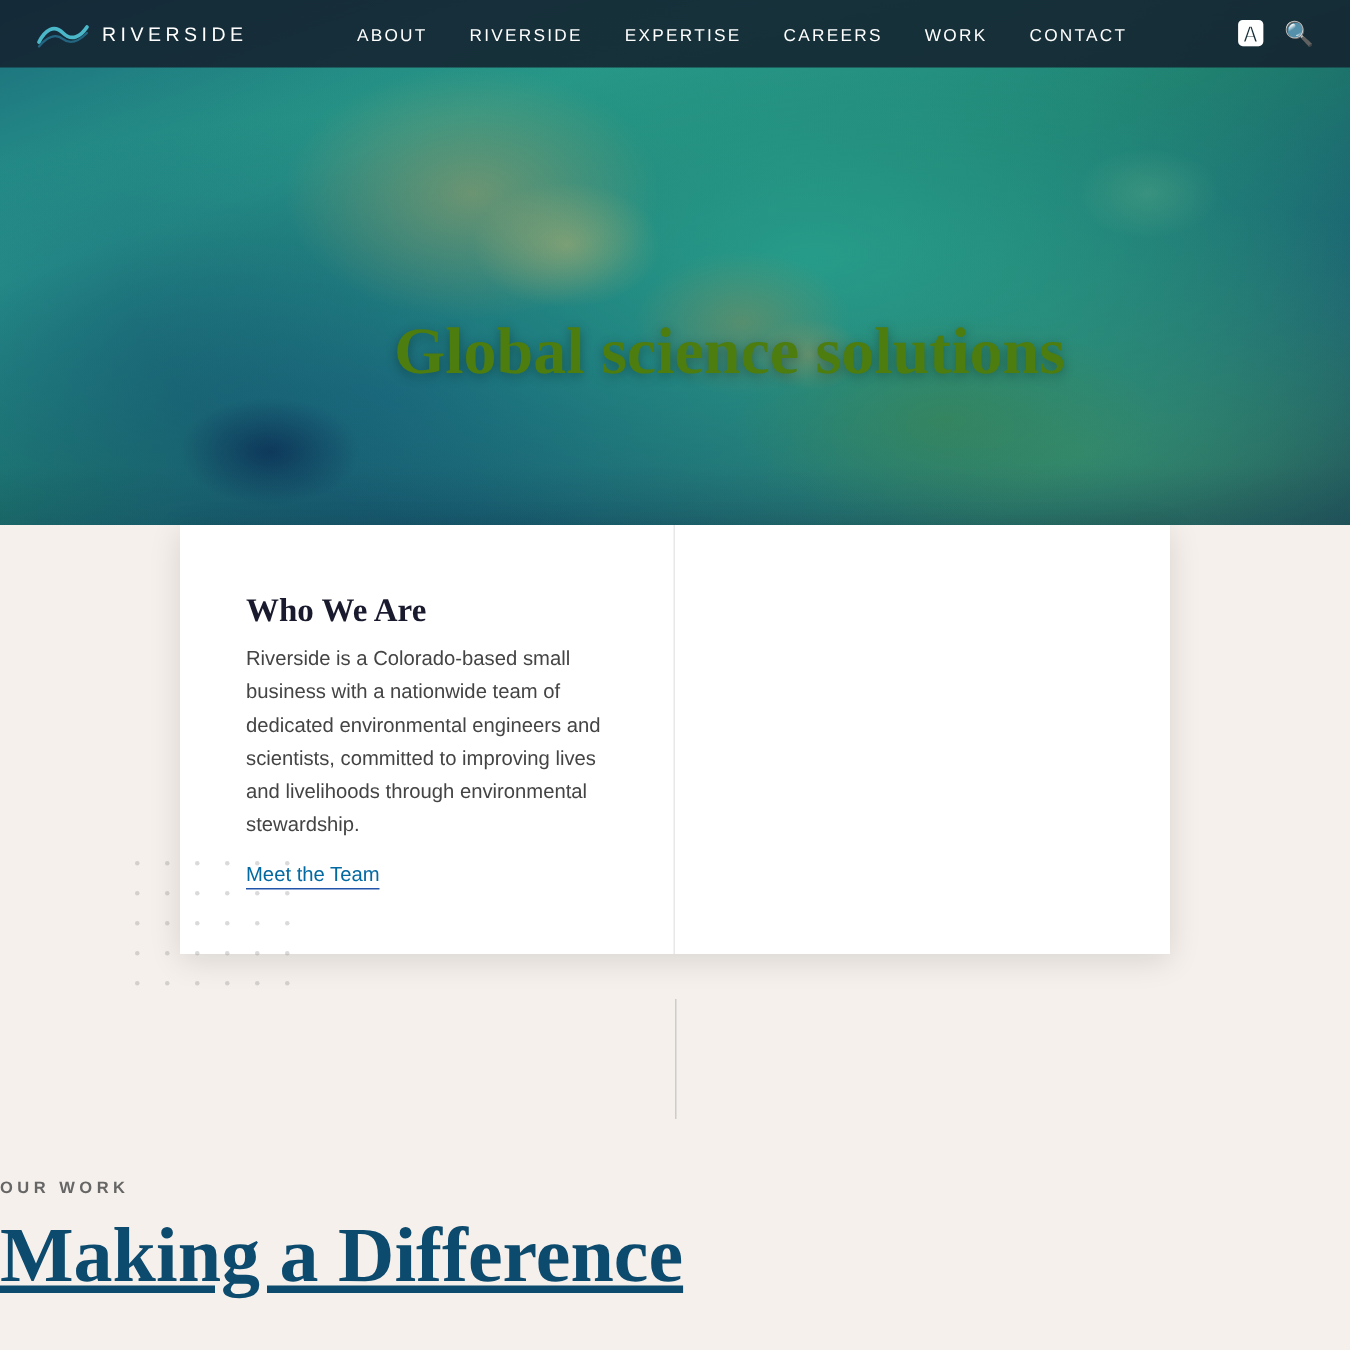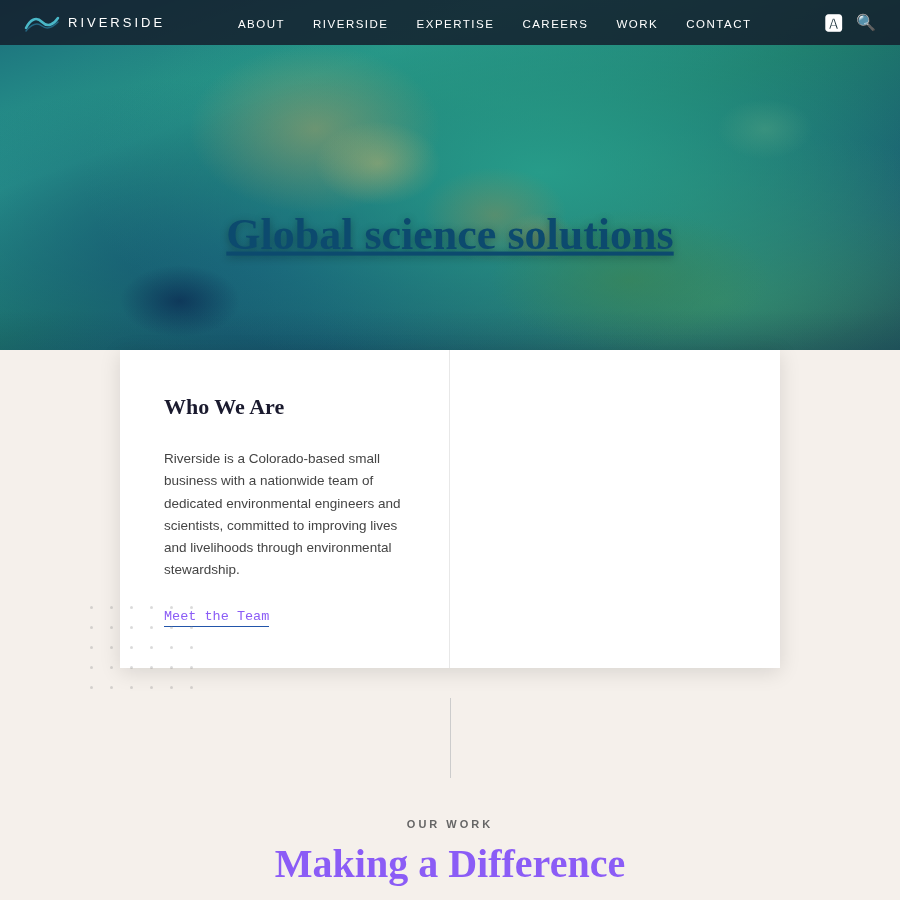--- a/index.html
+++ b/index.html
@@ -107,24 +107,23 @@
       position: absolute;
       bottom: 0; left: 0; right: 0;
       height: 120px;
       background: linear-gradient(to bottom, transparent, rgba(15, 45, 75, 0.5));
     }
     .hero-text {
       position: absolute;
       top: 50%;
       left: 50%;
       transform: translate(-50%, -50%);
-      text-align: center;
-      color: #0c4a6e;
+      text-align: right;
+      color: #4d7c0f;
       margin-top: 20px;
-      text-decoration: underline;
     }
     .hero-title {
       font-family: Georgia, serif;
       font-size: 44px;
       font-weight: 700;
       line-height: 1.2;
       text-shadow: 0 2px 8px rgba(0,0,0,0.3);
       width: 520px;
     }
 
@@ -145,33 +144,33 @@
       padding: 44px 44px 44px 44px;
     }
     .card:first-child {
       border-right: 1px solid #e8e8e8;
     }
     .card-title {
       font-family: Georgia, serif;
       font-size: 22px;
       font-weight: 700;
       color: #1a1a2e;
-      margin-bottom: 28px;
+      margin-bottom: 8px;
     }
     .card-text {
       font-family: Arial, sans-serif;
       font-size: 13.5px;
       line-height: 1.65;
       color: #444;
-      margin-bottom: 24px;
+      margin-bottom: 12px;
     }
     .card-link {
-      color: #8b5cf6;
+      color: #0369a1;
       text-decoration: none;
-      font-family: Liberation Mono, monospace;
+      font-family: Liberation Sans, sans-serif;
       font-size: 13.5px;
       font-weight: 500;
       border-bottom: 1.5px solid #2255aa;
       padding-bottom: 2px;
     }
 
     
     .dot-pattern {
       position: absolute;
       bottom: -30px;
@@ -192,37 +191,37 @@
     
     .center-divider {
       width: 1px;
       height: 80px;
       background: #ccc;
       margin: 30px auto;
     }
 
     
     .lower-section {
-      text-align: center;
       padding-top: 10px;
     }
     .our-work-label {
       font-family: Arial, sans-serif;
       font-size: 11px;
       letter-spacing: 3px;
       color: #666;
       font-weight: 600;
       text-transform: uppercase;
       margin-bottom: 10px;
     }
     .making-difference {
       font-family: Georgia, serif;
-      font-size: 40px;
+      font-size: 52px;
       font-weight: 700;
-      color: #8b5cf6;
+      color: #0c4a6e;
+      text-decoration: underline;
     }
   </style>
 </head>
 <body>
 
 <nav>
   <div class="nav-logo">
     <svg class="logo-wave" viewBox="0 0 36 22" fill="none">
       <path d="M2 16 C6 8, 12 4, 18 10 C24 16, 30 12, 34 6" stroke="#4ab8c8" stroke-width="2.5" fill="none" stroke-linecap="round"></path>
       <path d="M2 19 C7 13, 13 10, 18 14 C23 18, 29 15, 34 10" stroke="#2a7fa0" stroke-width="1.5" fill="none" stroke-linecap="round" opacity="0.7"></path>

